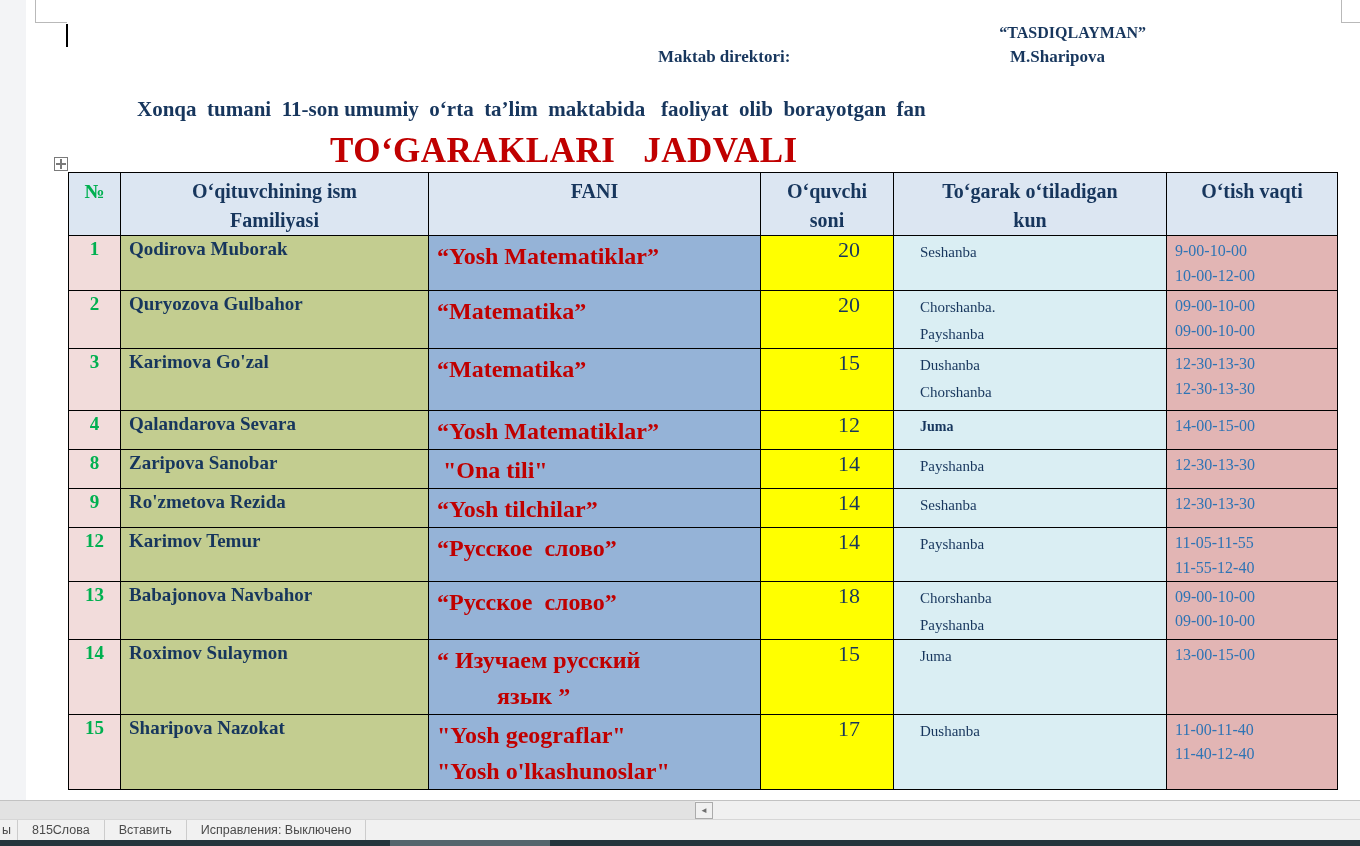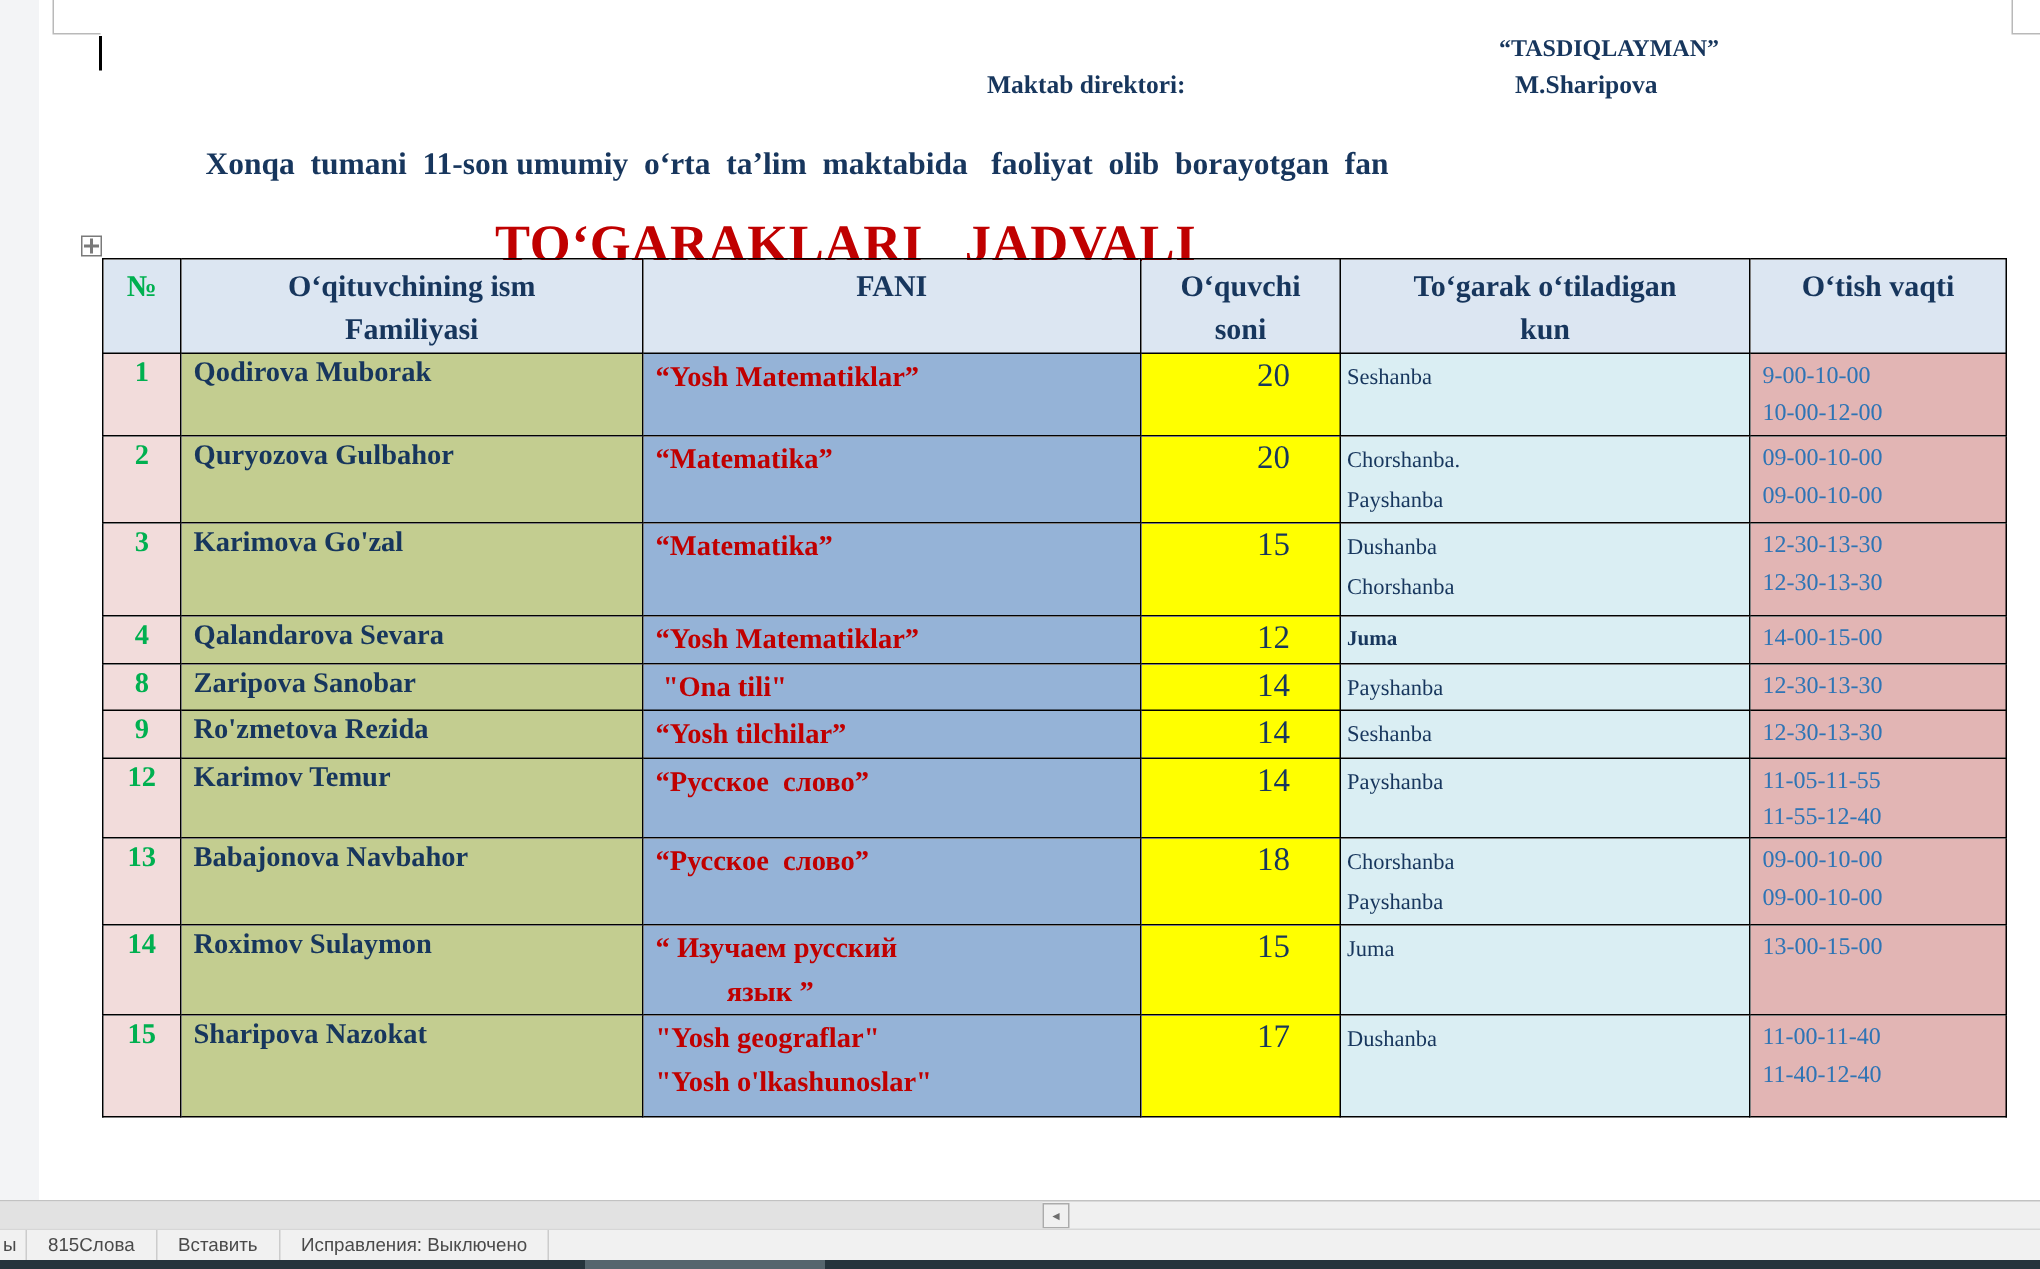--- a/index.html
+++ b/index.html
@@ -18,47 +18,47 @@
   .caret { position:absolute; left:40px; top:24px; width:2px; height:23px; background:#000; }
 
   .approve { position:absolute; left:640px; top:24px; width:480px; text-align:right;
              font-weight:bold; font-size:16px; color:var(--navy); }
   .director-label { position:absolute; left:632px; top:47px; font-weight:bold; font-size:17px; color:var(--navy); }
   .director-name  { position:absolute; left:984px; top:47px; font-weight:bold; font-size:17px; color:var(--navy); }
 
   .title1 { position:absolute; left:111px; top:97px; font-weight:bold; font-size:21px;
             color:var(--navy); white-space:pre; }
   .title-main { position:absolute; left:304px; top:131px; font-weight:bold; font-size:35px;
-            color:var(--red); white-space:pre; letter-spacing:0.5px;margin-top:12px; }
+            color:var(--red); white-space:pre; letter-spacing:0.5px; }
   .title-year { position:absolute; left:909px; top:146px; font-weight:bold; font-size:22px;
             color:var(--navy); white-space:pre; }
 
   .tbl-handle { position:absolute; left:28px; top:157px; width:14px; height:14px;
             border:1px solid #7a7a7a; background:#fff; }
   .tbl-handle::before { content:""; position:absolute; left:5px; top:1px; width:2px; height:10px; background:#7a7a7a; }
   .tbl-handle::after  { content:""; position:absolute; left:1px; top:5px; width:10px; height:2px; background:#7a7a7a; }
 
   table.jadval { position:absolute; left:42px; top:172px; width:1269px;
             border-collapse:collapse; table-layout:fixed; }
   .jadval td, .jadval th { border:1px solid #000; vertical-align:top; overflow:hidden; }
   .jadval th { background:var(--header_bg); color:var(--navy); font-size:20px; font-weight:bold;
             text-align:center; white-space:pre-line; line-height:1.45; padding-top:4px; }
   .jadval th.h-no { color:var(--green); }
   tr.hdr { height:60px; }
 
   td.c-no   { background:var(--col_no_bg); color:var(--green); font-weight:bold; font-size:19px;
               text-align:center; padding-top:2px; }
   td.c-name { background:var(--col_name_bg); color:var(--navy); font-weight:bold; font-size:19px;
               padding:2px 4px 0 8px; }
-  td.c-fani { background:var(--col_fani_bg); color:var(--red); font-weight:bold; font-size:19px;
+  td.c-fani { background:var(--col_fani_bg); color:var(--red); font-weight:bold; font-size:24px;
               padding:2px 4px 0 8px; white-space:pre-wrap; line-height:1.5; }
   td.c-soni { background:var(--col_soni_bg); color:var(--navy); font-size:22px;
               text-align:center; padding-top:1px;padding-left:44px; }
   td.c-kun  { background:var(--col_kun_bg); color:var(--navy); font-size:15px;
-              padding:3px 4px 0 4px; white-space:pre-line; line-height:1.8; }
+              padding:3px 4px 0 26px; white-space:pre-line; line-height:1.8; }
   td.c-kun.kun-bold { font-weight:bold; font-size:14px; }
   td.c-vaqt { background:var(--col_vaqt_bg); color:var(--time_blue); font-size:16px;
               padding:3px 4px 0 8px; white-space:pre-line; line-height:1.55; }
 
   
   .hscroll { position:absolute; left:0; top:800px; width:1360px; height:19px;
              background:#f0f0f0; border-top:1px solid #c2c2c2; }
   .hscroll .seg-left { position:absolute; left:0; top:0; width:695px; height:19px; background:#e2e2e2; }
   .scroll-left-btn { position:absolute; left:695px; top:1px; width:18px; height:17px;
              background:#f0f0f0; border:1px solid #ababab; color:#6e6e6e; font-size:8px;

